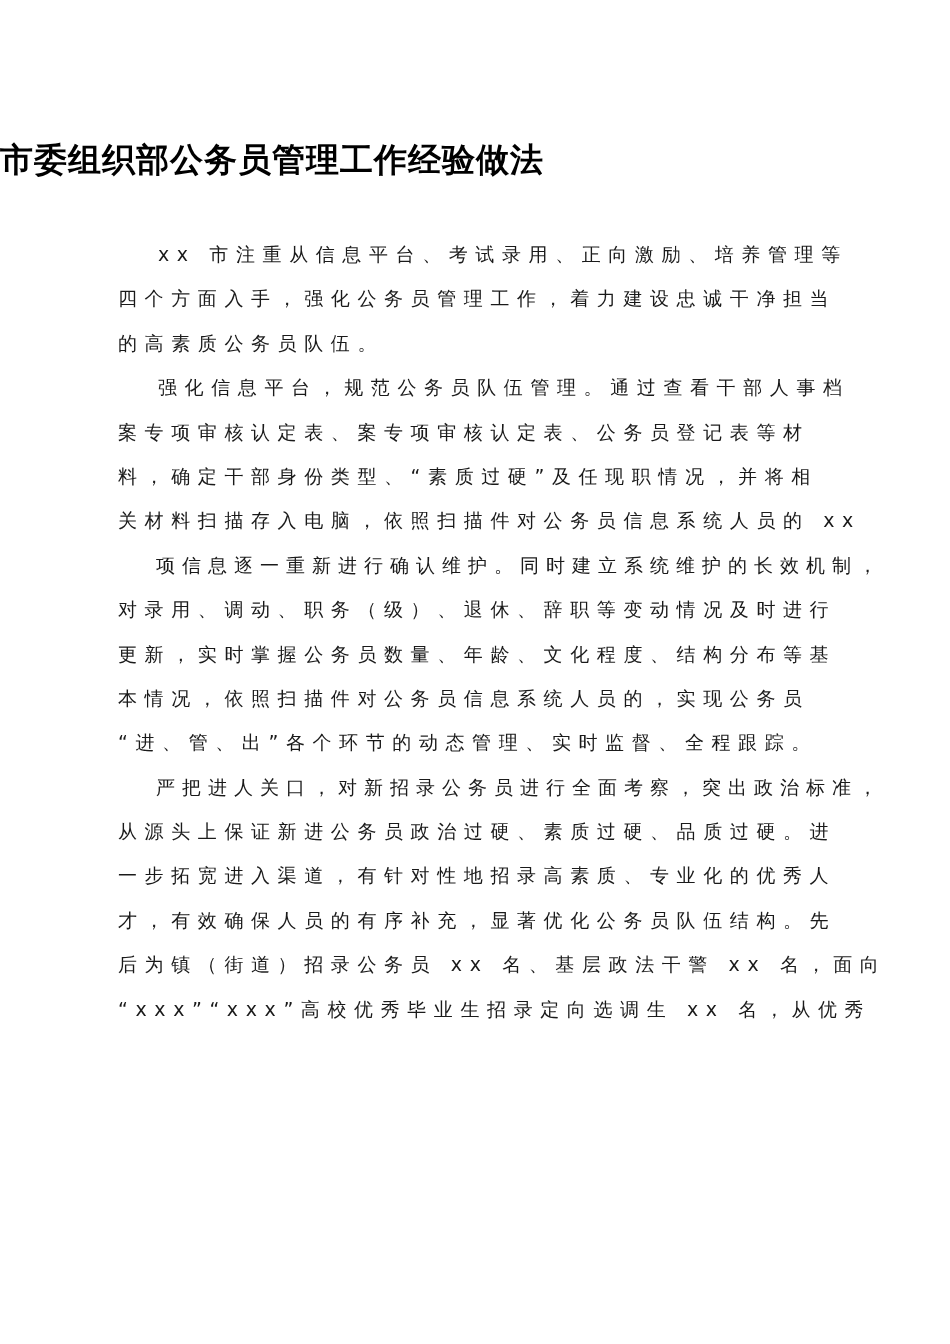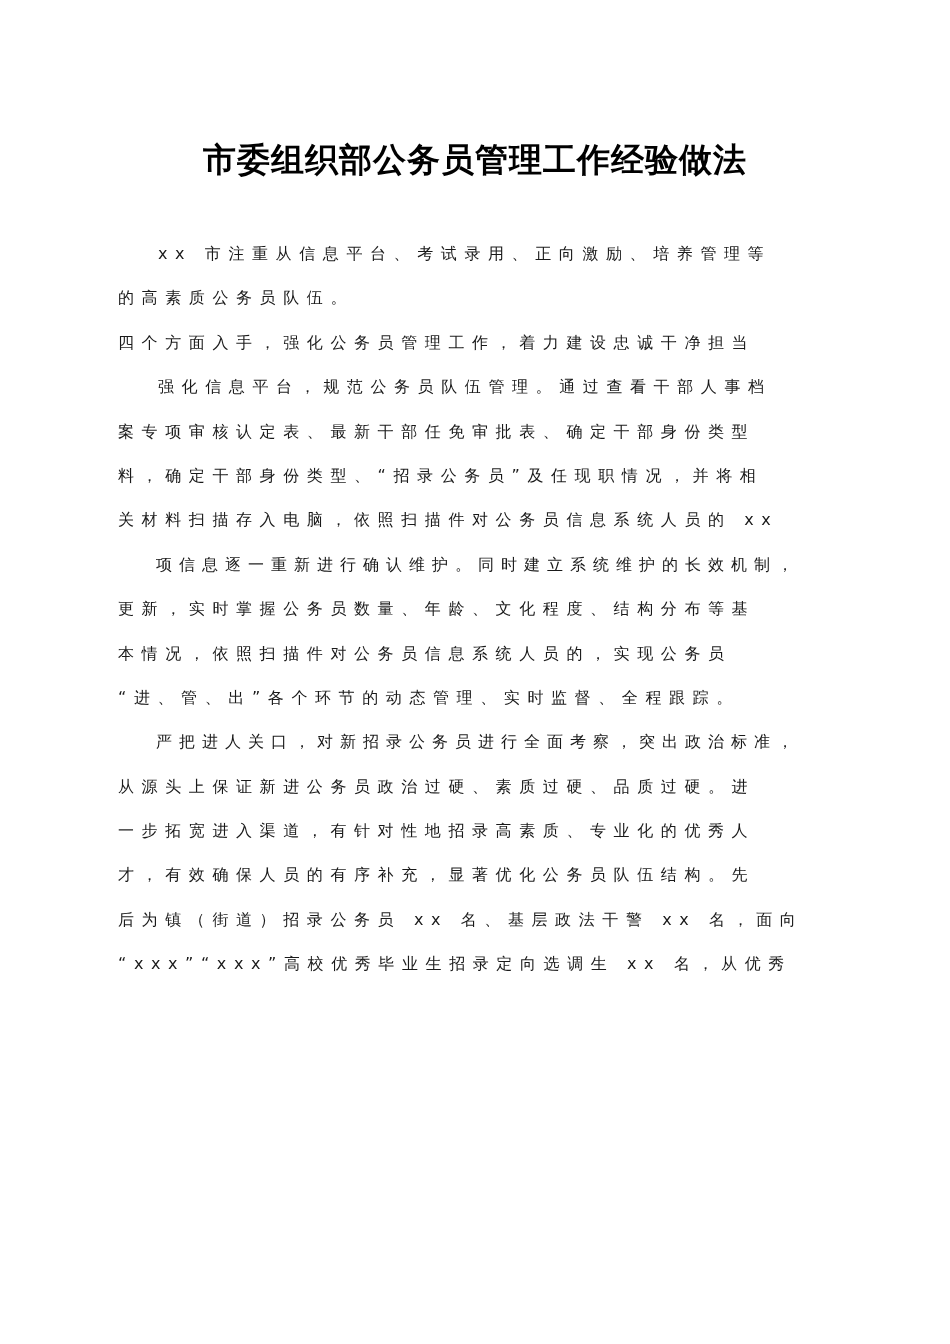--- a/index.html
+++ b/index.html
@@ -20,35 +20,34 @@
       top: 0;
       width: 950px;
       height: 1344px;
       background: #ffffff;
     }
     .title {
       position: absolute;
       top: 138px;
       left: 0;
       width: 950px;
-      text-align: center;
       font-family: "DejaVu Serif", "Liberation Serif", serif;
       font-weight: bold;
       font-size: 33px;
       line-height: 44px;
       letter-spacing: 1px;
       color: #000000;
     }
     .body {
       position: absolute;
       top: 232px;
       left: 118px;
       width: 720px;
       font-family: "DejaVu Sans", "Liberation Sans", sans-serif;
-      font-size: 16px;
+      font-size: 19px;
       color: #1a1a1a;
     }
     .line {
       height: 44.4px;
       line-height: 44.4px;
       white-space: nowrap;
       letter-spacing: 7.6px;
     }
     .line.indent {
       padding-left: 40px;
@@ -60,30 +59,31 @@
   </style>
 </head>
 <body>
 
 <div class="page">
   <div class="title">市委组织部公务员管理工作经验做法</div>
 
   <div class="body">
     <div>
       <div class="line indent">xx 市注重从信息平台、考试录用、正向激励、培养管理等</div>
+      <div class="line">四个方面入手，强化公务员管理工作，着力建设忠诚干净担当</div>
       <div class="line">的高素质公务员队伍。</div>
-      <div class="line">四个方面入手，强化公务员管理工作，着力建设忠诚干净担当</div>
     </div>
 
     <div>
       <div class="line indent">强化信息平台，规范公务员队伍管理。通过查看干部人事档</div>
-      <div class="line">案专项审核认定表、最新干部任免审批表、确定干部身份类型</div>
-      <div class="line">料，确定干部身份类型、“招录公务员”及任现职情况，并将相</div>
+      <div class="line">案专项审核认定表、案专项审核认定表、公务员登记表等材</div>
+      <div class="line">料，确定干部身份类型、“素质过硬”及任现职情况，并将相</div>
       <div class="line">关材料扫描存入电脑，依照扫描件对公务员信息系统人员的 xx</div>
       <div class="line tight">项信息逐一重新进行确认维护。同时建立系统维护的长效机制，</div>
+      <div class="line">对录用、调动、职务（级）、退休、辞职等变动情况及时进行</div>
       <div class="line">更新，实时掌握公务员数量、年龄、文化程度、结构分布等基</div>
       <div class="line">本情况，依照扫描件对公务员信息系统人员的，实现公务员</div>
       <div class="line">“进、管、出”各个环节的动态管理、实时监督、全程跟踪。</div>
     </div>
 
     <div>
       <div class="line tight">严把进人关口，对新招录公务员进行全面考察，突出政治标准，</div>
       <div class="line">从源头上保证新进公务员政治过硬、素质过硬、品质过硬。进</div>
       <div class="line">一步拓宽进入渠道，有针对性地招录高素质、专业化的优秀人</div>
       <div class="line">才，有效确保人员的有序补充，显著优化公务员队伍结构。先</div>

